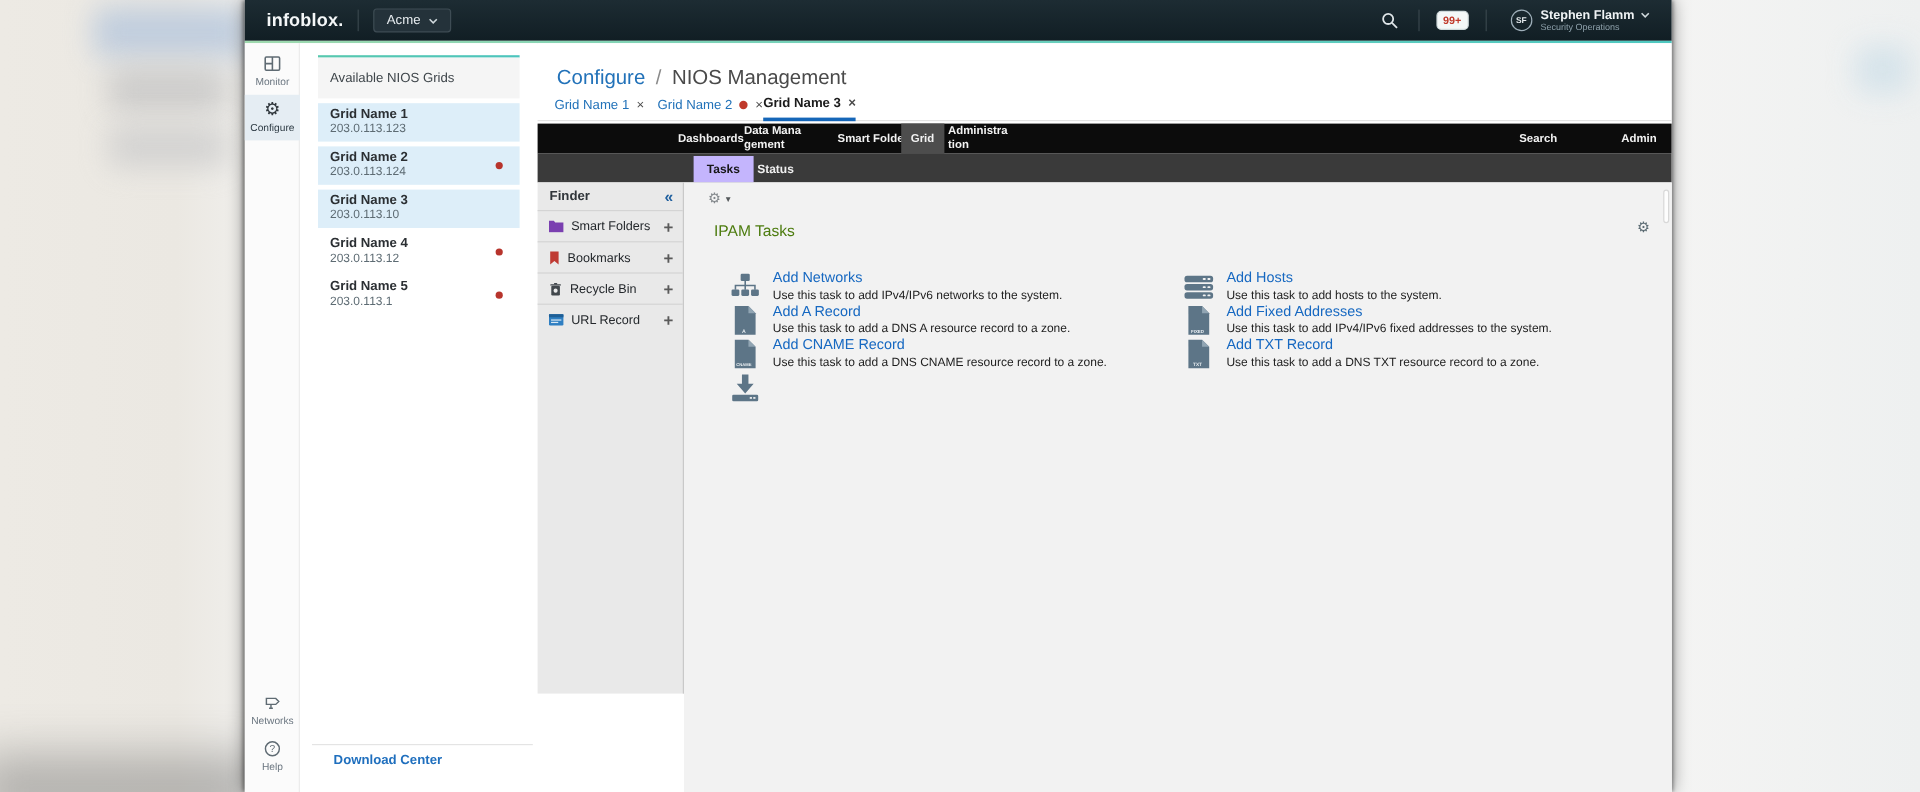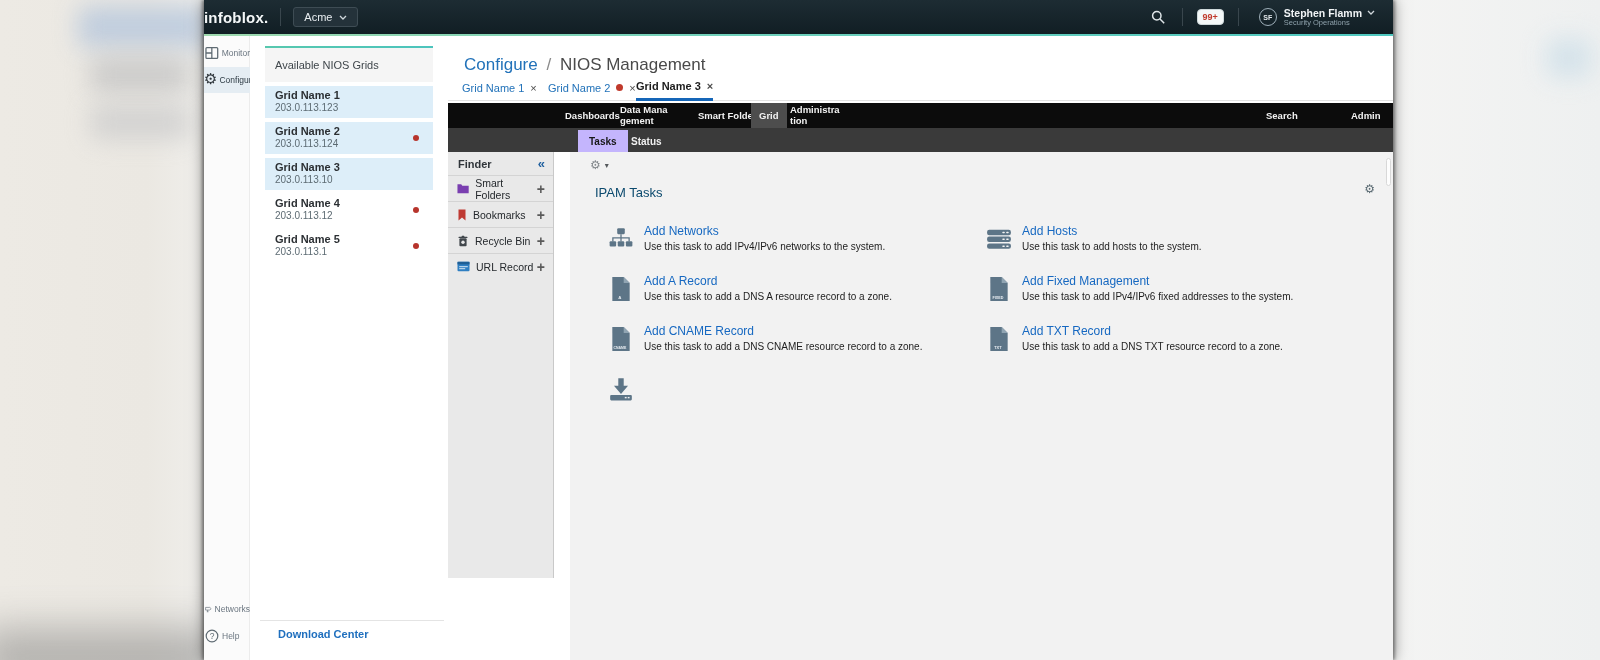--- a/index.html
+++ b/index.html
@@ -23,39 +23,39 @@
   
   .app { position:absolute; left:204px; top:0; width:1189px; height:660px; background:#fff;
          box-shadow:0 0 14px rgba(0,0,0,.5), 2px 0 3px rgba(0,0,0,.35), -2px 0 3px rgba(0,0,0,.35); }
 
   
   .topbar { position:absolute; left:0; top:0; width:1189px; height:34px;
             background:linear-gradient(180deg,#1d2c33 0%,#111e24 100%);
             display:flex; align-items:center; color:#fff; }
   .accent-line { position:absolute; left:0; top:34px; width:1189px; height:2px;
                  background:linear-gradient(90deg,#9fd9ae 0%,#6fd0bb 45%,#4fc8c0 100%); }
-  .logo { font-size:15px; font-weight:bold; letter-spacing:.2px; color:#f4f7f8; }
+  .logo { font-size:15px; font-weight:bold; letter-spacing:.2px; margin-left:18px; color:#f4f7f8; }
   .tb-divider { width:1px; height:18px; background:#39464d; margin:0 12px; }
   .org-btn { display:flex; align-items:center; gap:7px; background:#24323a; border:1px solid #3e4c54;
              border-radius:3px; padding:3px 10px; font-size:11px; color:#e8edf0; cursor:pointer; }
   .tb-right { margin-left:auto; display:flex; align-items:center; }
   .search-btn { display:flex; align-items:center; padding:0 6px; cursor:pointer; }
   .notif { border:1px solid #cfd9db; background:#f4f8f8; color:#c0392b; font-size:9px; font-weight:bold;
            border-radius:4px; padding:2px 5px; margin:0 4px; cursor:pointer; }
   .avatar { width:18px; height:18px; border-radius:50%; border:1px solid #9fb0ba; color:#e3e9ec;
             font-size:7px; font-weight:bold; display:flex; align-items:center; justify-content:center; margin:0 7px 0 10px; }
   .user-block { display:flex; flex-direction:column; line-height:1.15; margin-right:4px; cursor:pointer; }
   .user-name { font-size:10.5px; font-weight:bold; color:#f0f3f5; display:flex; align-items:center; gap:5px; }
   .user-role { font-size:7.5px; color:#8ea1ab; }
   .tb-right .tb-divider { margin:0 10px; }
   .pad-right { width:14px; }
 
   
   .rail { position:absolute; left:0; top:36px; width:46px; height:624px; background:#fbfbfb; border-right:1px solid #ececec; }
-  .rail-item { width:46px; padding:5px 0 6px; display:flex; flex-direction:row; align-items:center; gap:2px;
+  .rail-item { width:46px; padding:5px 0 6px; display:flex; flex-direction:column; align-items:center; gap:2px;
                color:#6b7680; font-size:8.5px; cursor:pointer; }
   .rail-item.active { background:#e5edf3; color:#2e3b44; }
   .rail-item .gear-glyph { font-size:15px; line-height:15px; color:#30373c; }
   .rail-top { position:absolute; top:4px; left:0; }
   .rail-bottom { position:absolute; bottom:10px; left:0; }
 
   
   .grids-area { position:absolute; left:46px; top:36px; width:198px; height:624px; background:#fff; }
   .panel-accent { position:absolute; left:15px; top:10px; width:168px; height:2px;
                   background:linear-gradient(90deg,#57c8ae,#4cc4bd); }
@@ -87,38 +87,38 @@
   .nnav-item { position:absolute; top:0; height:25px; display:flex; align-items:center; font-size:9.5px;
                font-weight:bold; color:#f2f2f2; cursor:pointer; }
   .nnav-item.wrap { line-height:1.12; word-break:break-all; align-items:center; }
   .nnav-item.active { background:#4d4d4d; padding:0 8px; }
   .subbar { position:absolute; left:0; top:25px; width:945px; height:24px; background:#3a3a3a; }
   .stab { position:absolute; top:2px; height:22px; display:flex; align-items:center; padding:0 11px;
           font-size:10px; font-weight:bold; color:#efefef; cursor:pointer; }
   .stab.active { background:#c4b5fd; color:#171717; top:2px; height:22px; }
 
   
-  .finder { position:absolute; left:0; top:49px; width:106px; height:426px; background:#e9e9e9; border-right:1px solid #c9c9c9; }
+  .finder { position:absolute; left:0; top:49px; width:122px; height:426px; background:#e9e9e9; border-right:1px solid #c9c9c9; }
   .finder-head { display:flex; align-items:center; justify-content:space-between; padding:6px 8px 5px 10px; }
   .finder-title { font-size:11px; font-weight:bold; color:#30353a; }
   .collapse { font-size:13px; font-weight:bold; color:#1f5f9e; cursor:pointer; line-height:10px; }
   .finder-item { display:flex; align-items:center; height:26px; padding:0 8px 0 9px; border-top:1px solid #d4d4d4; cursor:pointer; }
   .finder-item .fi-label { font-size:10.5px; color:#24282c; margin-left:6px; }
   .finder-item .fi-add { margin-left:auto; font-size:14px; color:#5a5a5a; font-weight:bold; }
 
   
   .content { position:absolute; left:122px; top:49px; width:823px; height:508px; background:#f2f2f2; }
   .ctoolbar { position:absolute; left:20px; top:6px; display:flex; align-items:center; gap:4px; color:#82878b; cursor:pointer; }
   .ctoolbar .gear-glyph { font-size:12px; }
   .ctoolbar .caret { font-size:8px; color:#55595c; }
   .scroll-thumb { position:absolute; right:2px; top:6px; width:5px; height:28px; background:#fdfdfd; border:1px solid #d8d8d8; border-radius:3px; }
-  .ctitle { position:absolute; left:25px; top:33px; font-size:13px; color:#0c4a6e; }
+  .ctitle { position:absolute; left:25px; top:33px; font-size:13px; color:#4d7c0f; }
   .cgear { position:absolute; right:18px; top:30px; font-size:12px; color:#5a6a72; cursor:pointer; }
   .task-grid { position:absolute; left:38px; top:72px; width:760px; display:grid;
-               grid-template-columns:378px 378px; row-gap:22px; }
+               grid-template-columns:378px 378px; }
   .task { display:flex; align-items:flex-start; cursor:pointer; }
   .task-ico { width:26px; height:26px; color:#5d7587; margin-right:10px; margin-top:2px; flex:none; }
   .task-title { font-size:12px; color:#1668c1; }
   .task-desc { font-size:10px; color:#1d1d1d; margin-top:3px; }
 
   .gear-glyph { font-family:"DejaVu Sans", sans-serif; }
 </style>
 </head>
 <body>
 
@@ -371,21 +371,21 @@
             </div>
           </div>
 
           <div class="task">
             <svg class="task-ico" viewBox="0 0 24 24">
                 <path d="M4 1 H14.5 L20 6.5 V23 H4 Z" fill="currentColor"></path>
                 <path d="M14.5 1 L20 6.5 H14.5 Z" fill="#91a5b3"></path>
                 <text x="11" y="21.5" text-anchor="middle" font-size="3.4" font-weight="bold" fill="#e9eef2">FIXED</text>
               </svg>
             <div>
-              <div class="task-title">Add Fixed Management</div>
+              <div class="task-title">Add Fixed Addresses</div>
               <div class="task-desc">Use this task to add IPv4/IPv6 fixed addresses to the system.</div>
             </div>
           </div>
 
           <div class="task">
             <svg class="task-ico" viewBox="0 0 24 24">
                 <path d="M4 1 H14.5 L20 6.5 V23 H4 Z" fill="currentColor"></path>
                 <path d="M14.5 1 L20 6.5 H14.5 Z" fill="#91a5b3"></path>
                 <text x="11" y="21.5" text-anchor="middle" font-size="3.2" font-weight="bold" fill="#e9eef2">CNAME</text>
               </svg>

